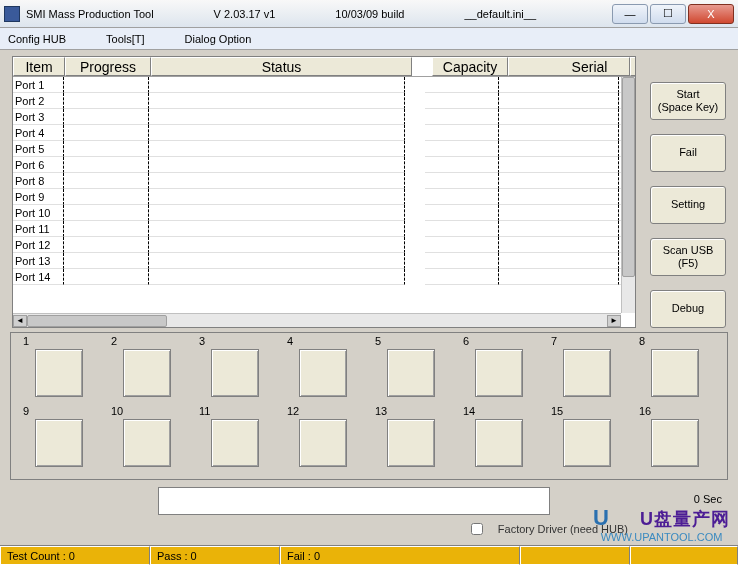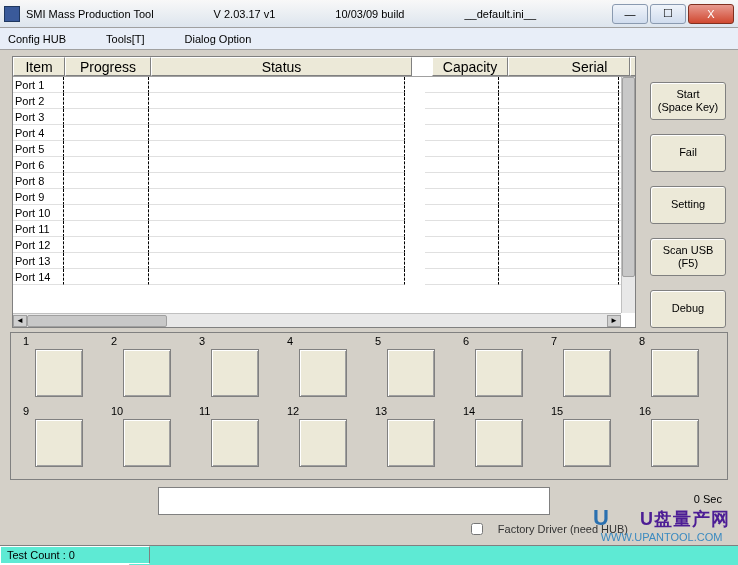--- a/index.html
+++ b/index.html
@@ -47,21 +47,21 @@
 .slot { position: relative; width: 88px; height: 64px; }
 .slot .num { position: absolute; top: -2px; left: 6px; font-size: 11px; }
 .slot .box { position: absolute; top: 12px; left: 18px; width: 48px; height: 48px; background: #ece9d8; border: 1px solid #808080; box-shadow: inset 1px 1px 0 #fff, inset -1px -1px 0 #a0a0a0; }
 
 .bottombar { position: absolute; left: 10px; right: 10px; bottom: 36px; height: 44px; }
 .progressbox { position: absolute; left: 148px; top: 2px; width: 392px; height: 28px; background: #fff; border: 1px solid #808080; }
 .sec-label { position: absolute; right: 6px; top: 8px; }
 .checkbox-row { position: absolute; right: 100px; bottom: -6px; font-size: 11px; display: flex; align-items: center; gap: 15px; color: #333; }
 .checkbox-row input { width: 12px; height: 12px; }
 
-.statusbar { position: absolute; left: 0; right: 0; bottom: 0; height: 20px; display: flex; border-top: 1px solid #808080; background: #5eead4; flex-direction: column; }
+.statusbar { position: absolute; left: 0; right: 0; bottom: 0; height: 20px; display: flex; border-top: 1px solid #808080; background: #eab308; }
 .statusbar .cell { border: 1px solid #fff; border-right: 1px solid #808080; padding: 2px 6px; display: flex; align-items: center; }
 .statusbar .cell:nth-child(1){ width: 150px; }
 .statusbar .cell:nth-child(2){ width: 130px; }
 .statusbar .cell:nth-child(3){ width: 240px; text-align: right; }
 .statusbar .cell:nth-child(4){ width: 110px; }
 .statusbar .cell:nth-child(5){ flex: 1; }
 
 .watermark { position: absolute; right: 8px; bottom: 22px; text-align: right; pointer-events: none; }
 .watermark .cn { font-size: 18px; color: #4c1d95; font-weight: bold; letter-spacing: 1px; margin-left: 31px; }
 .watermark .url { font-size: 11px; color: #3a8ac0; text-align: center; }

